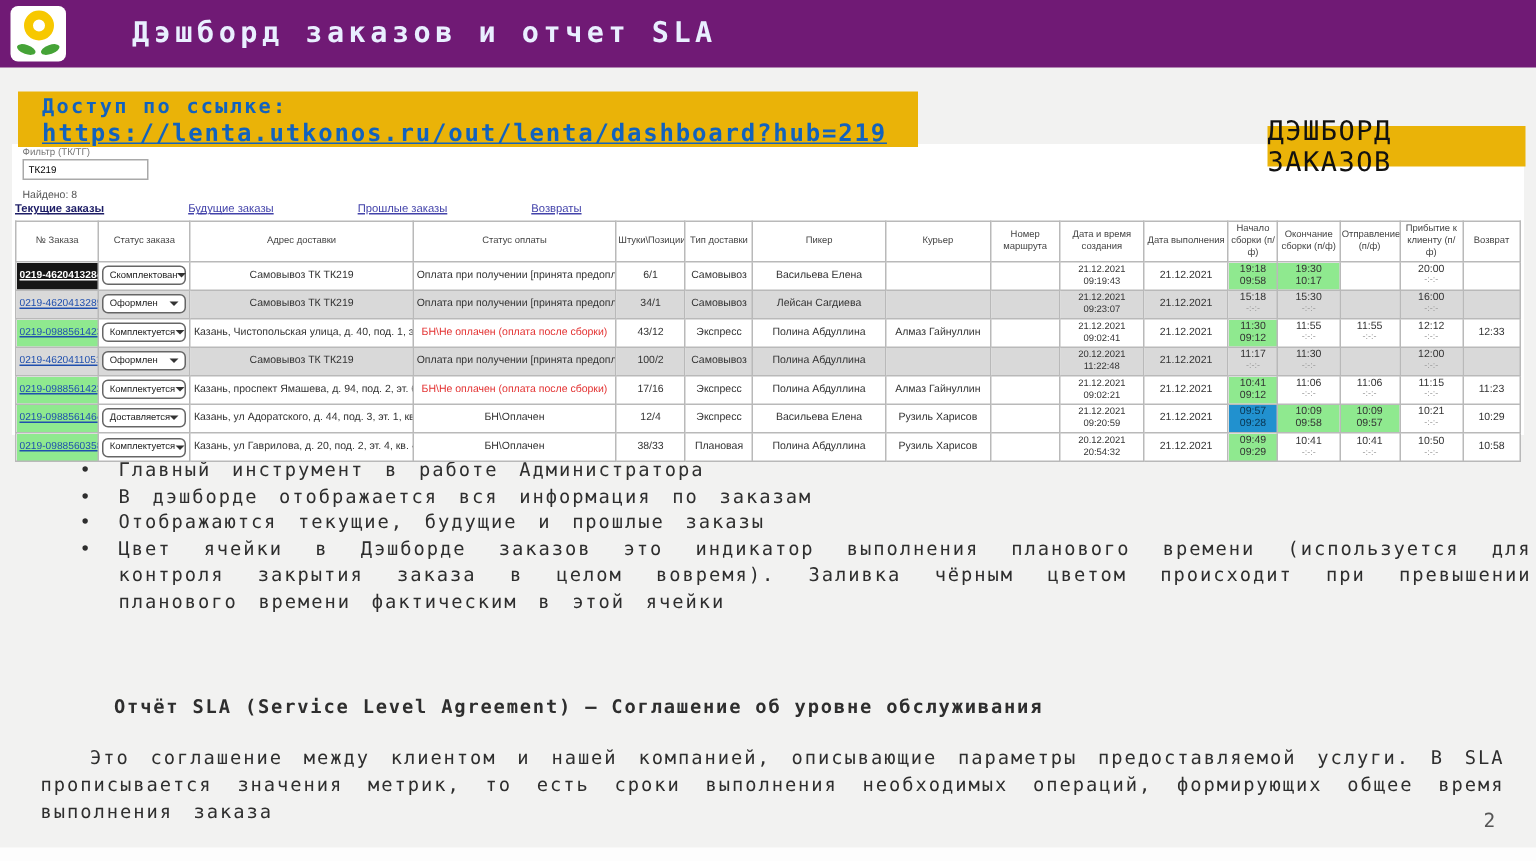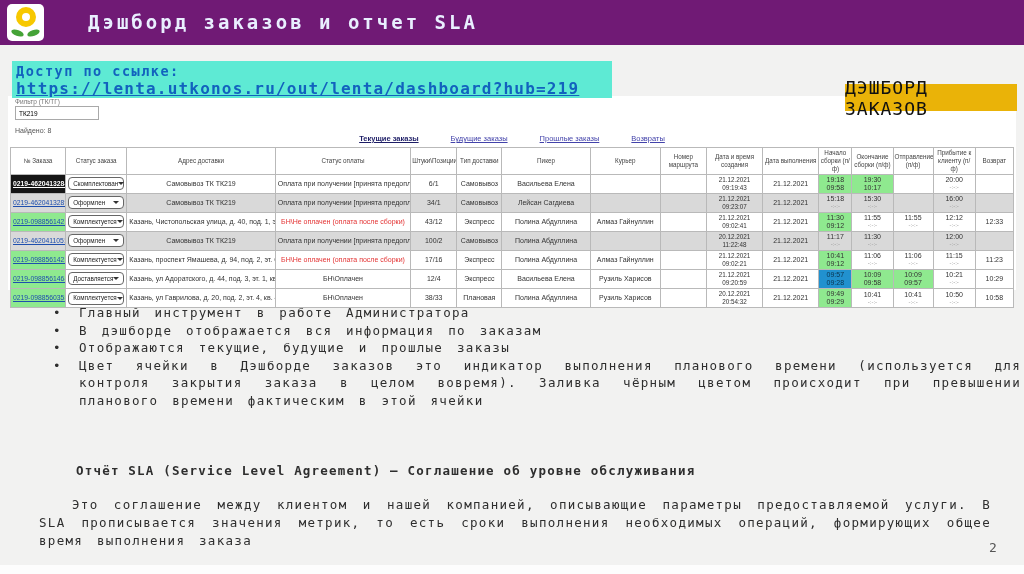--- a/index.html
+++ b/index.html
@@ -14,42 +14,42 @@
   .leaf{position:absolute;width:13px;height:6px;background:#45a337;border-radius:60% 60% 60% 60%}
   .leaf.l{left:4px;top:26px;transform:rotate(20deg)}
   .leaf.r{left:20px;top:26px;transform:rotate(-20deg)}
   .title{position:absolute;left:88px;top:11px;font-size:19px;font-weight:bold;color:#e9efff;
          letter-spacing:3px;white-space:nowrap}
 
   
   .panel{position:absolute;left:8px;top:96px;width:1008px;height:194px;background:#fff}
 
   
-  .access{position:absolute;left:12px;top:61px;width:600px;height:37px;background:#5eead4;
-          padding:2px 4px;box-sizing:border-box;z-index:3}
+  .access{position:absolute;left:12px;top:61px;width:600px;height:37px;background:#eab308;
+          padding:2px 16px;box-sizing:border-box;z-index:3}
   .access-label{font-size:13.5px;font-weight:bold;color:#1262be;letter-spacing:1.5px}
   .access-link{display:block;font-size:16px;font-weight:bold;color:#1262be;
                text-decoration:underline;letter-spacing:1.2px;white-space:nowrap}
 
   
   .badge{position:absolute;left:845px;top:84px;width:172px;height:27px;background:#eab308;
          color:#111;font-weight:normal;font-size:18px;letter-spacing:1px;z-index:4;
          display:flex;align-items:center;justify-content:center}
 
   
   .filter{position:absolute;left:15px;top:98px;z-index:2;font-family:"Liberation Sans",sans-serif}
   .filter-label{font-size:6.5px;color:#777}
   .filter-input{display:block;margin-top:1px;width:84px;height:14px;font-size:6.5px;
                 border:1px solid #a9a9a9;padding:0 3px;box-sizing:border-box;
                 font-family:"Liberation Sans",sans-serif}
   .found{margin-top:7px;font-size:7px;color:#555}
 
   
-  .tabs{position:absolute;left:10px;top:134px;width:1004px;display:flex;justify-content:center;
-        gap:32px;font-family:"Liberation Sans",sans-serif;z-index:2}
+  .tabs{position:absolute;left:10px;top:134px;width:1004px;display:flex;
+        gap:56px;font-family:"Liberation Sans",sans-serif;z-index:2}
   .tab{font-size:7.5px;color:#4242aa;text-decoration:underline;cursor:pointer}
   .tab.active{color:#1d1d66;font-weight:bold}
 
   
   table{position:absolute;left:10px;top:147px;width:1004px;border-collapse:collapse;
         table-layout:fixed;background:#fff;font-family:"Liberation Sans",sans-serif;z-index:2}
   th{border:1px solid #b9b9b9;font-size:6.3px;font-weight:normal;color:#444;
      padding:1px;height:20px;background:#fff;line-height:1.25;overflow:hidden}
   td{border:1px solid #b9b9b9;font-size:7px;color:#333;text-align:center;padding:1px 2px;
      height:16px;overflow:hidden;white-space:nowrap;background:#fff;line-height:1.15}
@@ -73,21 +73,21 @@
   .bullets{position:absolute;left:37px;top:288px;width:968px;margin:16px;padding:0;
            list-style:none;color:#2e2e2e}
   .bullets li{position:relative;padding-left:26px;font-size:12.5px;line-height:17.6px;
               letter-spacing:1.3px;word-spacing:5px;text-align:justify}
   .bullets li::before{content:"\2022";position:absolute;left:0;top:0}
 
   
   .sla{position:absolute;left:27px;top:446px;width:976px;color:#2e2e2e}
   .sla h2{margin:16px;font-size:12.5px;line-height:18px;padding-left:33px;letter-spacing:1.2px;
           font-weight:bold}
-  .sla p{margin:12px;font-size:12.5px;line-height:18.2px;text-align:justify;text-indent:33px;
+  .sla p{margin:0;font-size:12.5px;line-height:18.2px;text-align:justify;text-indent:33px;
          letter-spacing:1.3px;word-spacing:5px}
 
   .pagenum{position:absolute;left:989px;top:540px;font-size:13px;color:#555}
   .footband{position:absolute;left:0;bottom:0;width:1024px;height:9px;background:#fdfdfd}
 </style>
 </head>
 <body>
 
 <div class="hdr">
   <div class="logo">

